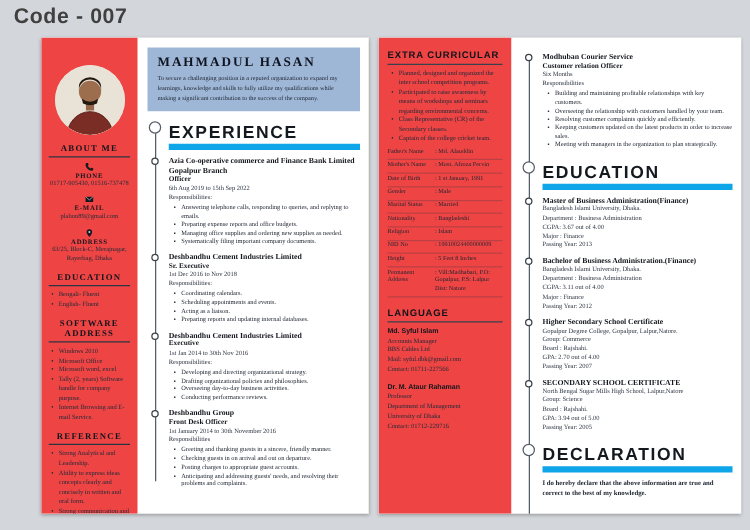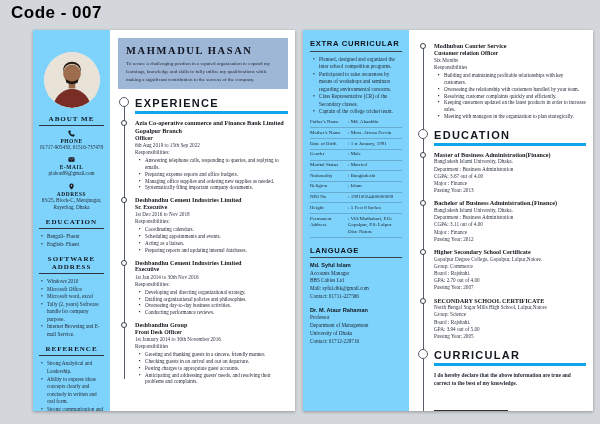--- a/index.html
+++ b/index.html
@@ -4,31 +4,31 @@
 <style>
   html,body { margin:0; padding:0; }
   body {
     width:600px; height:424px; position:relative; overflow:hidden;
     background:#d3d6da; font-family:"Liberation Serif", serif;
     -webkit-font-smoothing:antialiased;
   }
   .code-label {
     position:absolute; top:3px; left:11px;
     font-family:"Liberation Sans", sans-serif; font-weight:bold;
-    font-size:17px; color:#000000; letter-spacing:0.5px;
+    font-size:17px; color:#404040; letter-spacing:0.5px;
   }
   .page {
     position:absolute; top:30px; height:381px; background:#ffffff;
     box-shadow:0 1px 3px rgba(0,0,0,0.3); display:flex; overflow:hidden;
   }
   .page1 { left:33px; width:262px; }
   .page2 { left:303px; width:290px; }
 
   
-  .sidebar { background:#7dd3fc; color:#1c2433; box-sizing:border-box; flex:none; }
+  .sidebar { background:#ef4444; color:#1c2433; box-sizing:border-box; flex:none; }
   .sb1 { width:77px; padding:20px 5px 6px; text-align:center; }
   .sb2 { width:106px; padding:9px 7px; text-align:left; }
 
   .photo { width:56px; height:56px; margin:2px auto 6px; border-radius:50%; overflow:hidden; background:#efe9df; }
   .photo svg { display:block; width:100%; height:100%; }
 
   .sb-h {
     font-weight:bold; font-size:7px; letter-spacing:1px; color:#10141c;
     margin:7px 1px 4px; padding-bottom:2px; border-bottom:1px solid #2b3442;
   }
@@ -64,22 +64,22 @@
 
   .name-box { background:#9fb7d6; margin:8px 7px 0 8px; padding:7px 8px 6px; }
   .name { margin:0 0 4px; font-size:10.5px; letter-spacing:1.6px; color:#0e1420; font-weight:bold; }
   .objective { margin:0; font-size:5px; line-height:1.55; color:#222b3a; }
 
   .timeline { position:relative; margin:8px 7px 0 14px; }
   .timeline::before { content:""; position:absolute; left:0; top:5px; bottom:6px; width:1px; background:#565d68; }
   .tl-header { position:relative; padding-left:11px; margin:0 0 5px; }
   .hdr-text {
     display:block; font-family:"Liberation Sans", sans-serif; font-weight:bold;
-    font-size:11px; letter-spacing:1.3px; color:#14181f;
-    border-bottom:3px solid #0ea5e9; padding-bottom:2px;
+    font-size:14px; letter-spacing:1.3px; color:#14181f;
+    border-bottom:5px solid #0ea5e9; padding-bottom:2px;
   }
   .big-dot {
     position:absolute; left:-5.5px; top:0; width:10px; height:10px;
     background:#fff; border:1.3px solid #565d68; border-radius:50%; box-sizing:border-box;
   }
   .tl-item { position:relative; padding-left:11px; margin-bottom:5px; }
   .dot {
     position:absolute; left:-3px; top:1px; width:6px; height:6px;
     background:#fff; border:1px solid #3a404a; border-radius:50%; box-sizing:border-box;
   }
@@ -413,21 +413,21 @@
         <li>North Bengal Sugar Mills High School, Lalpur,Natore</li>
             <li>Group: Science</li>
             <li>Board : Rajshahi.</li>
             <li>GPA: 3.94 out of 5.00</li>
             <li>Passing Year: 2005</li>
           </ul>
       </div>
 
       <div class="tl-header" style="margin-top:9px;">
         <span class="big-dot"></span>
-        <span class="hdr-text">CURRICULAR</span>
+        <span class="hdr-text">DECLARATION</span>
       </div>
 
       <div class="tl-item">
         <p class="decl-text">I do hereby declare that the above information are true and correct to the best of my knowledge.</p>
         <div class="sig">
           <div class="sig-line"></div>
           <div class="sig-name">MAHMADUL HASAN</div>
         </div>
       </div>
     </div>

